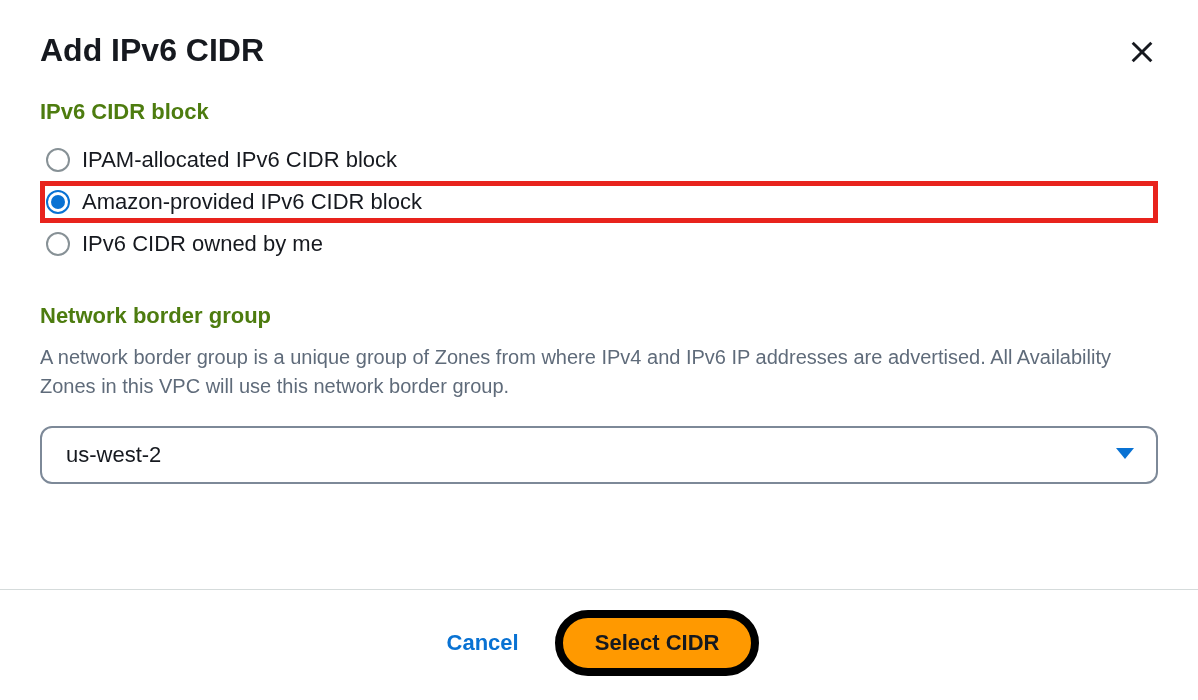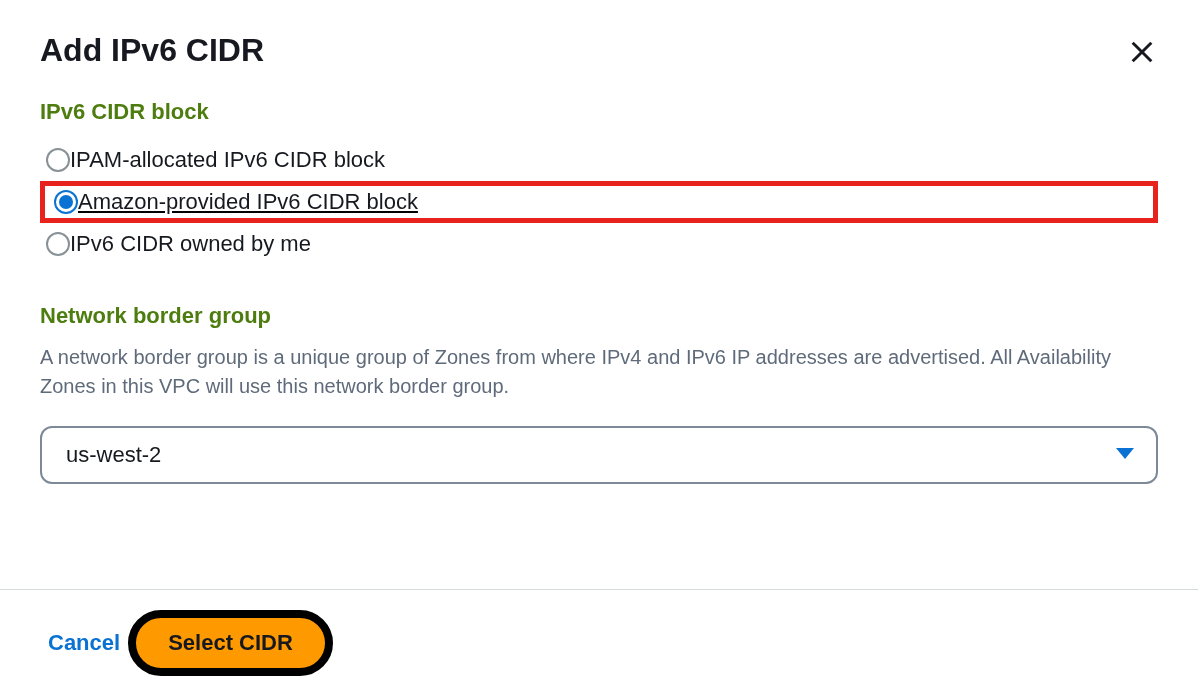--- a/index.html
+++ b/index.html
@@ -59,28 +59,27 @@
       margin-bottom: 14px;
     }
     .radio-group {
       display: flex;
       flex-direction: column;
       gap: 0;
     }
     .radio-option {
       display: flex;
       align-items: center;
-      gap: 0;
+      gap: 12px;
       padding: 8px 6px;
       cursor: pointer;
     }
     .radio-option.highlighted {
       border: 5px solid #e8231d;
-      padding: 3px 9px;
-      text-decoration: underline;
+      padding: 3px 1px;
     }
     .radio-circle {
       width: 24px;
       height: 24px;
       border-radius: 50%;
       border: 2px solid #879196;
       flex-shrink: 0;
       display: flex;
       align-items: center;
       justify-content: center;
@@ -137,22 +136,23 @@
     }
     .select-caret svg {
       width: 18px;
       height: 14px;
       fill: #0972d3;
     }
     .modal-footer {
       border-top: 1px solid #d5dbdb;
       padding: 20px 40px 24px 40px;
       display: flex;
-      justify-content: flex-start;
-      align-items: center;
+      justify-content: center;
+      align-items: center;
+      gap: 28px;
     }
     .btn-cancel {
       background: none;
       border: none;
       color: #0972d3;
       font-size: 22px;
       font-weight: 700;
       cursor: pointer;
       padding: 12px 8px;
     }

